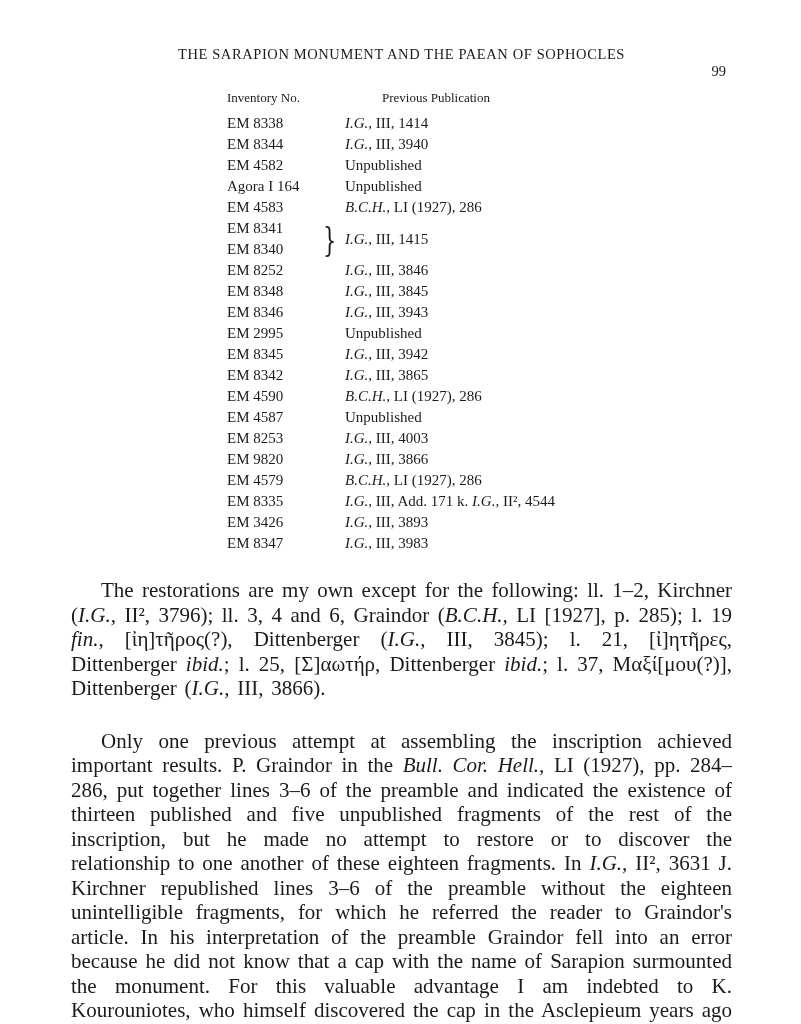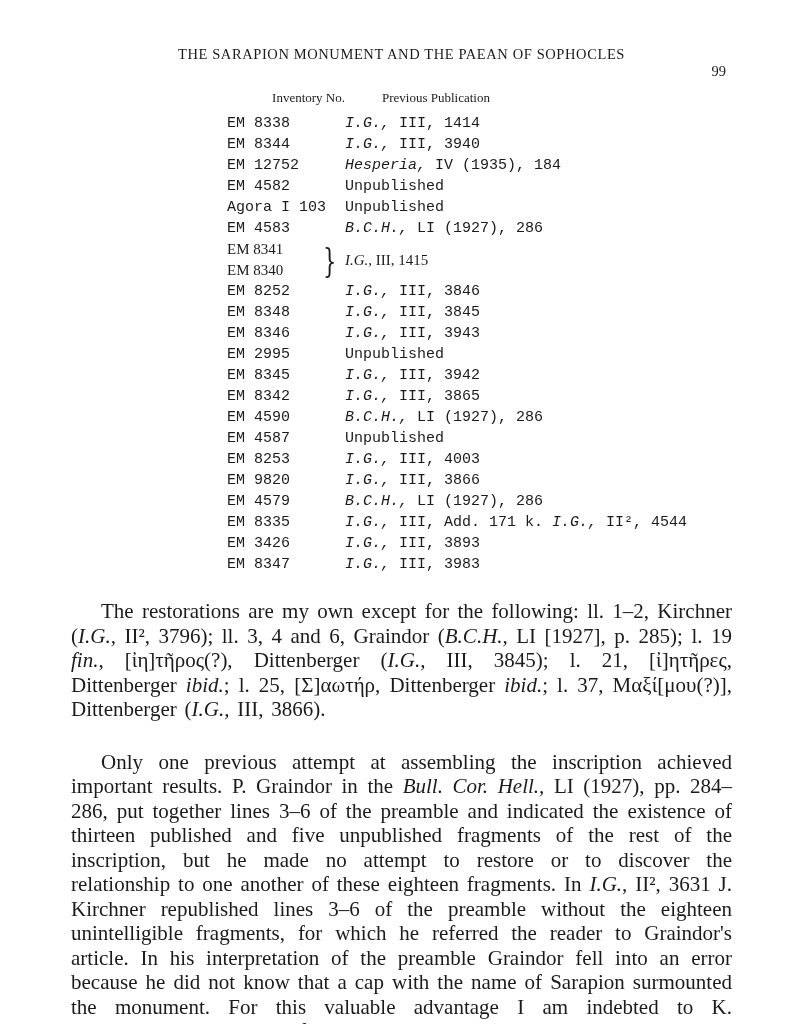--- a/index.html
+++ b/index.html
@@ -22,23 +22,23 @@
     text-align:center;
     font-size:14.5px;
     letter-spacing:0.6px;
     white-space:nowrap;
   }
   .page-number { position:absolute; right:6px; top:17px; letter-spacing:0; }
 
   
   .inv-table { margin:27px 0 0 156px; font-size:15px; }
   .thead { display:flex; font-size:13px; margin-bottom:7px; }
-  .th-inv { width:118px;text-align:right; }
+  .th-inv { width:118px; }
   .th-pub { width:182px; text-align:center; }
-  .trow { display:flex; line-height:21px;font-family:Liberation Mono, monospace; }
+  .trow { display:flex; line-height:21px; }
   .trow .inv { width:118px; white-space:nowrap; }
   .trow .pub { white-space:nowrap; }
   .brace-row { display:flex; align-items:center; height:42px; }
   .inv-stack { width:96px; display:flex; flex-direction:column; line-height:21px; }
   .brace {
     width:22px; font-size:34px; line-height:40px; font-weight:400;
     transform:scaleX(0.62); transform-origin:left center;
     font-family:"DejaVu Serif",serif;
   }
   .it { font-style:italic; }
@@ -79,29 +79,25 @@
 
     <div class="trow">
         <span class="inv">EM 8338</span>
         <span class="pub"><span class="it">I.G.,</span><span> III, 1414</span></span>
       </div>
     <div class="trow">
         <span class="inv">EM 8344</span>
         <span class="pub"><span class="it">I.G.,</span><span> III, 3940</span></span>
       </div>
     <div class="trow">
-        <span class="inv">EM 12752</span>
-        <span class="pub"><span class="it">Hesperia,</span><span> IV (1935), 184</span></span>
-      </div>
-    <div class="trow">
         <span class="inv">EM 4582</span>
         <span class="pub"><span>Unpublished</span></span>
       </div>
     <div class="trow">
-        <span class="inv">Agora I 103</span>
+        <span class="inv">Agora I 164</span>
         <span class="pub"><span>Unpublished</span></span>
       </div>
     <div class="trow">
         <span class="inv">EM 4583</span>
         <span class="pub"><span class="it">B.C.H.,</span><span> LI (1927), 286</span></span>
       </div>
 
     <div class="brace-row">
       <span class="inv-stack">
         <span>EM 8341</span>

